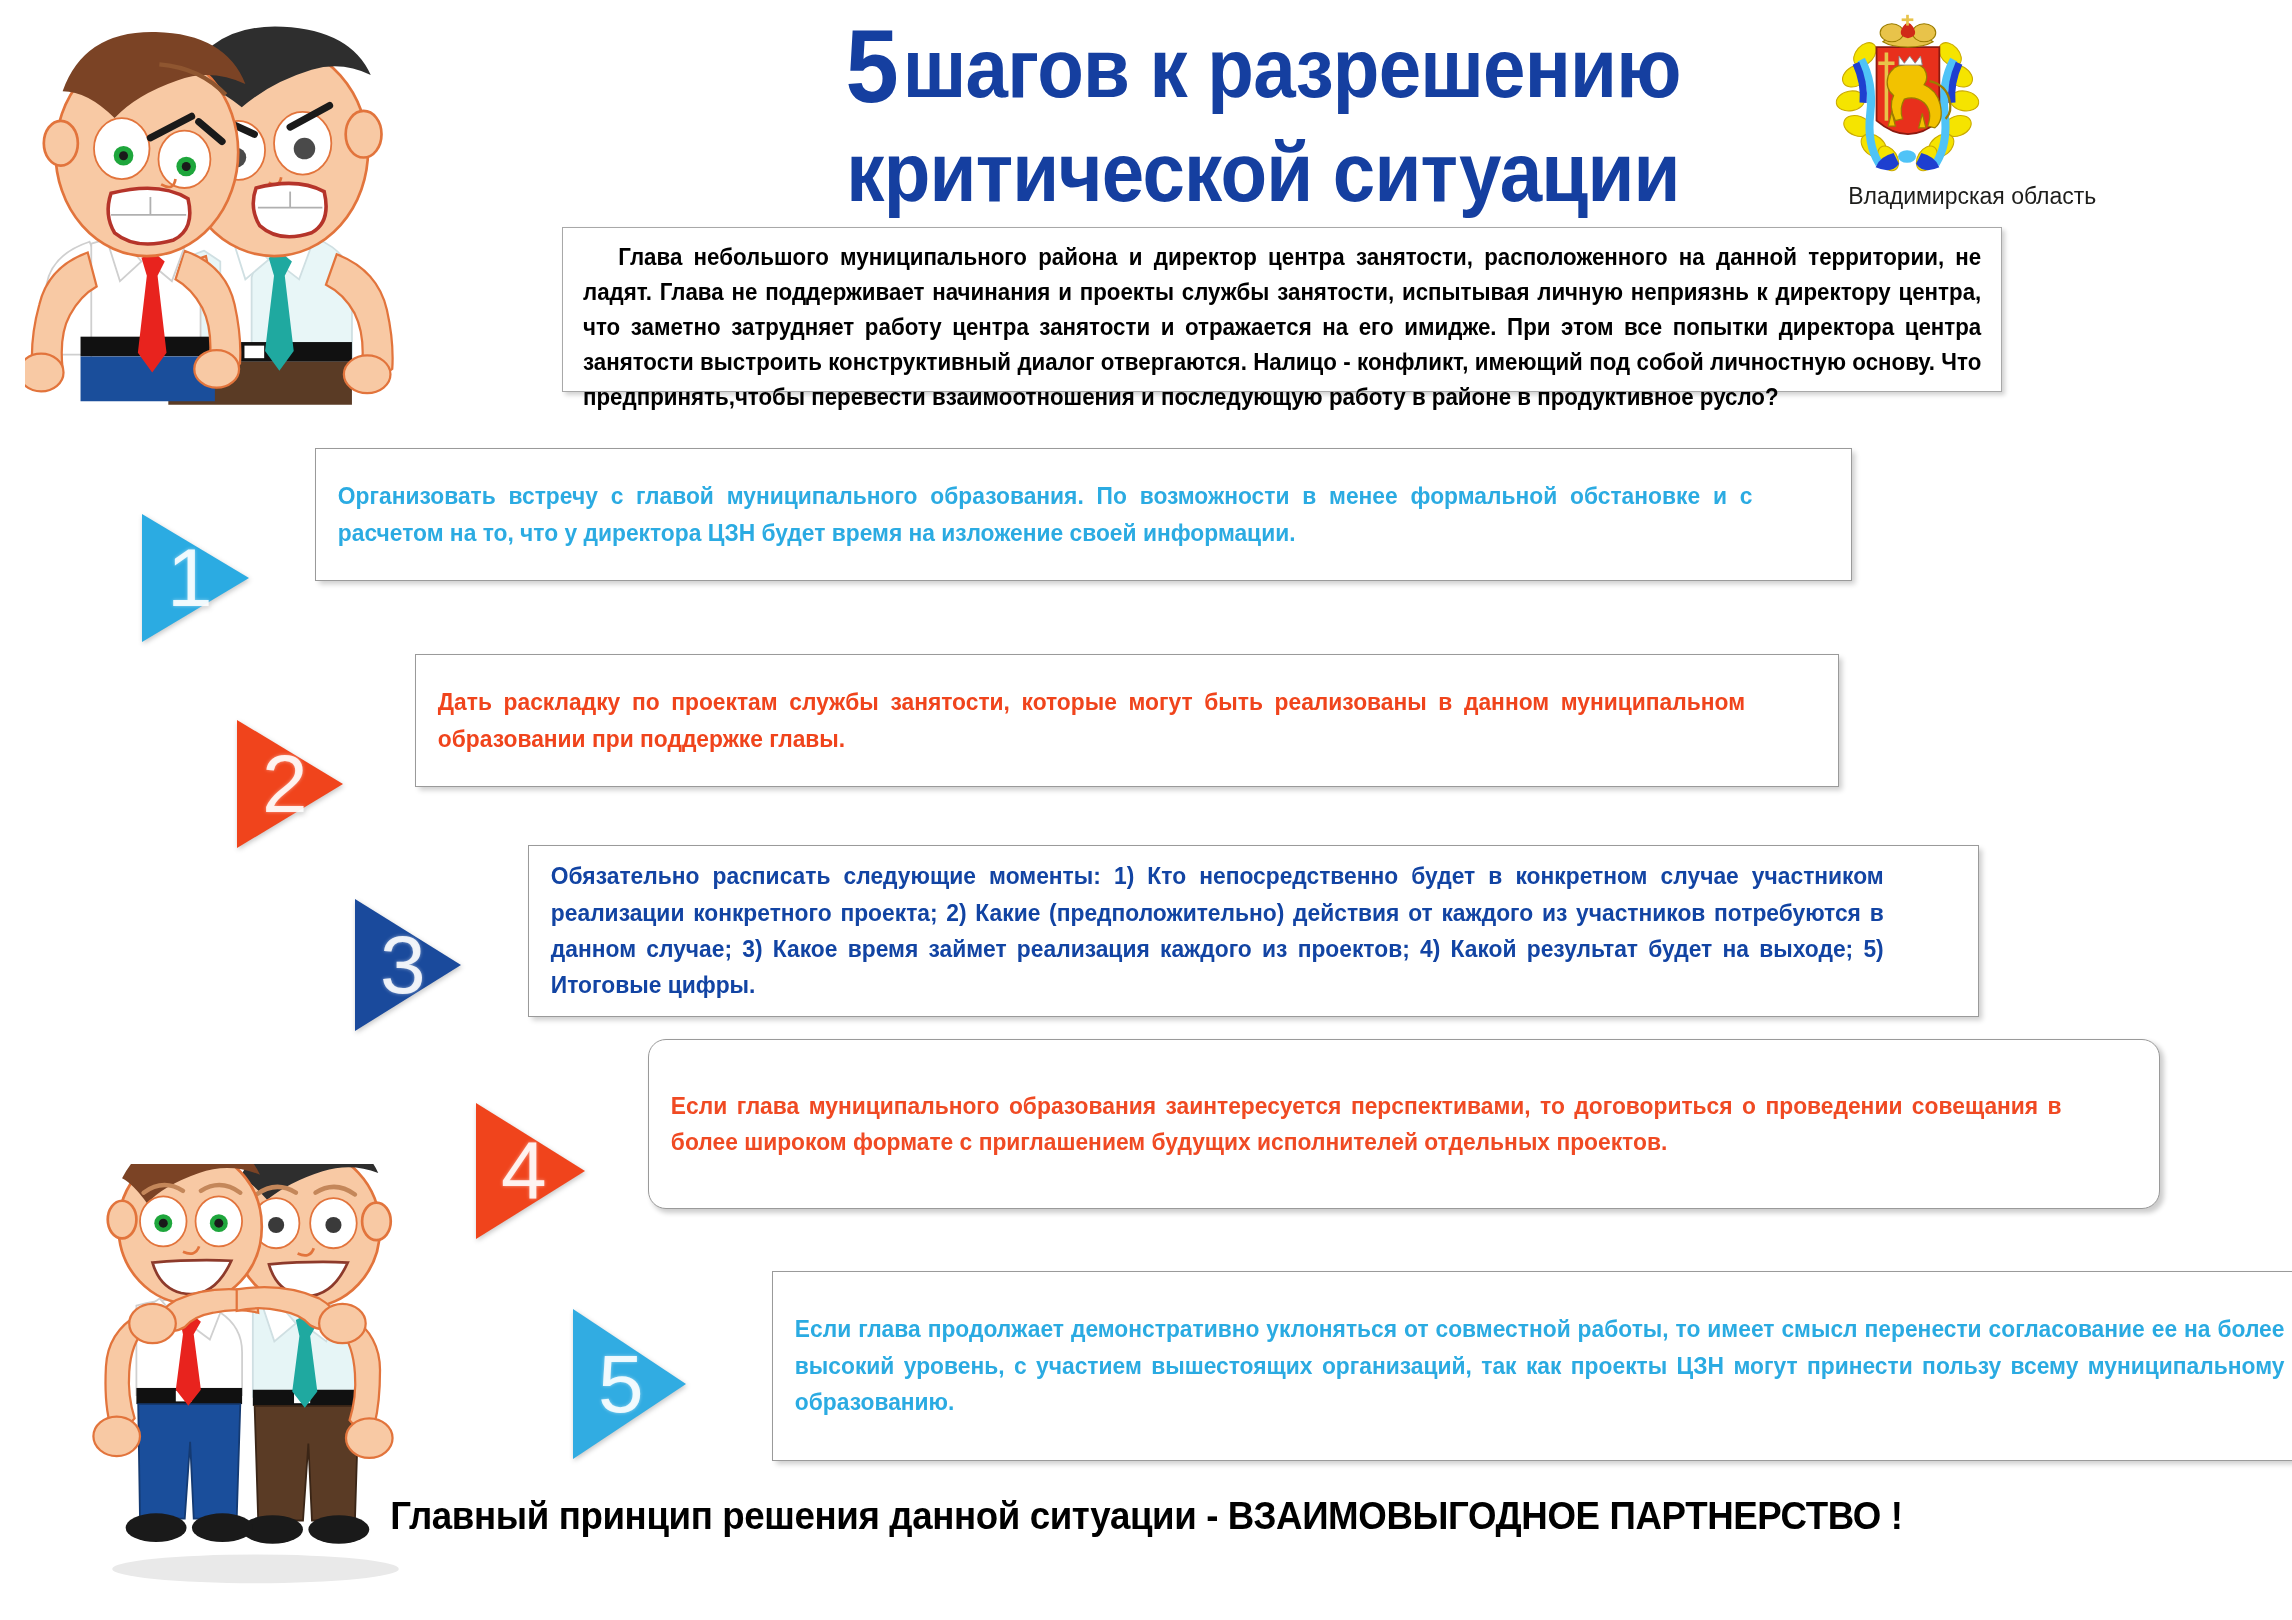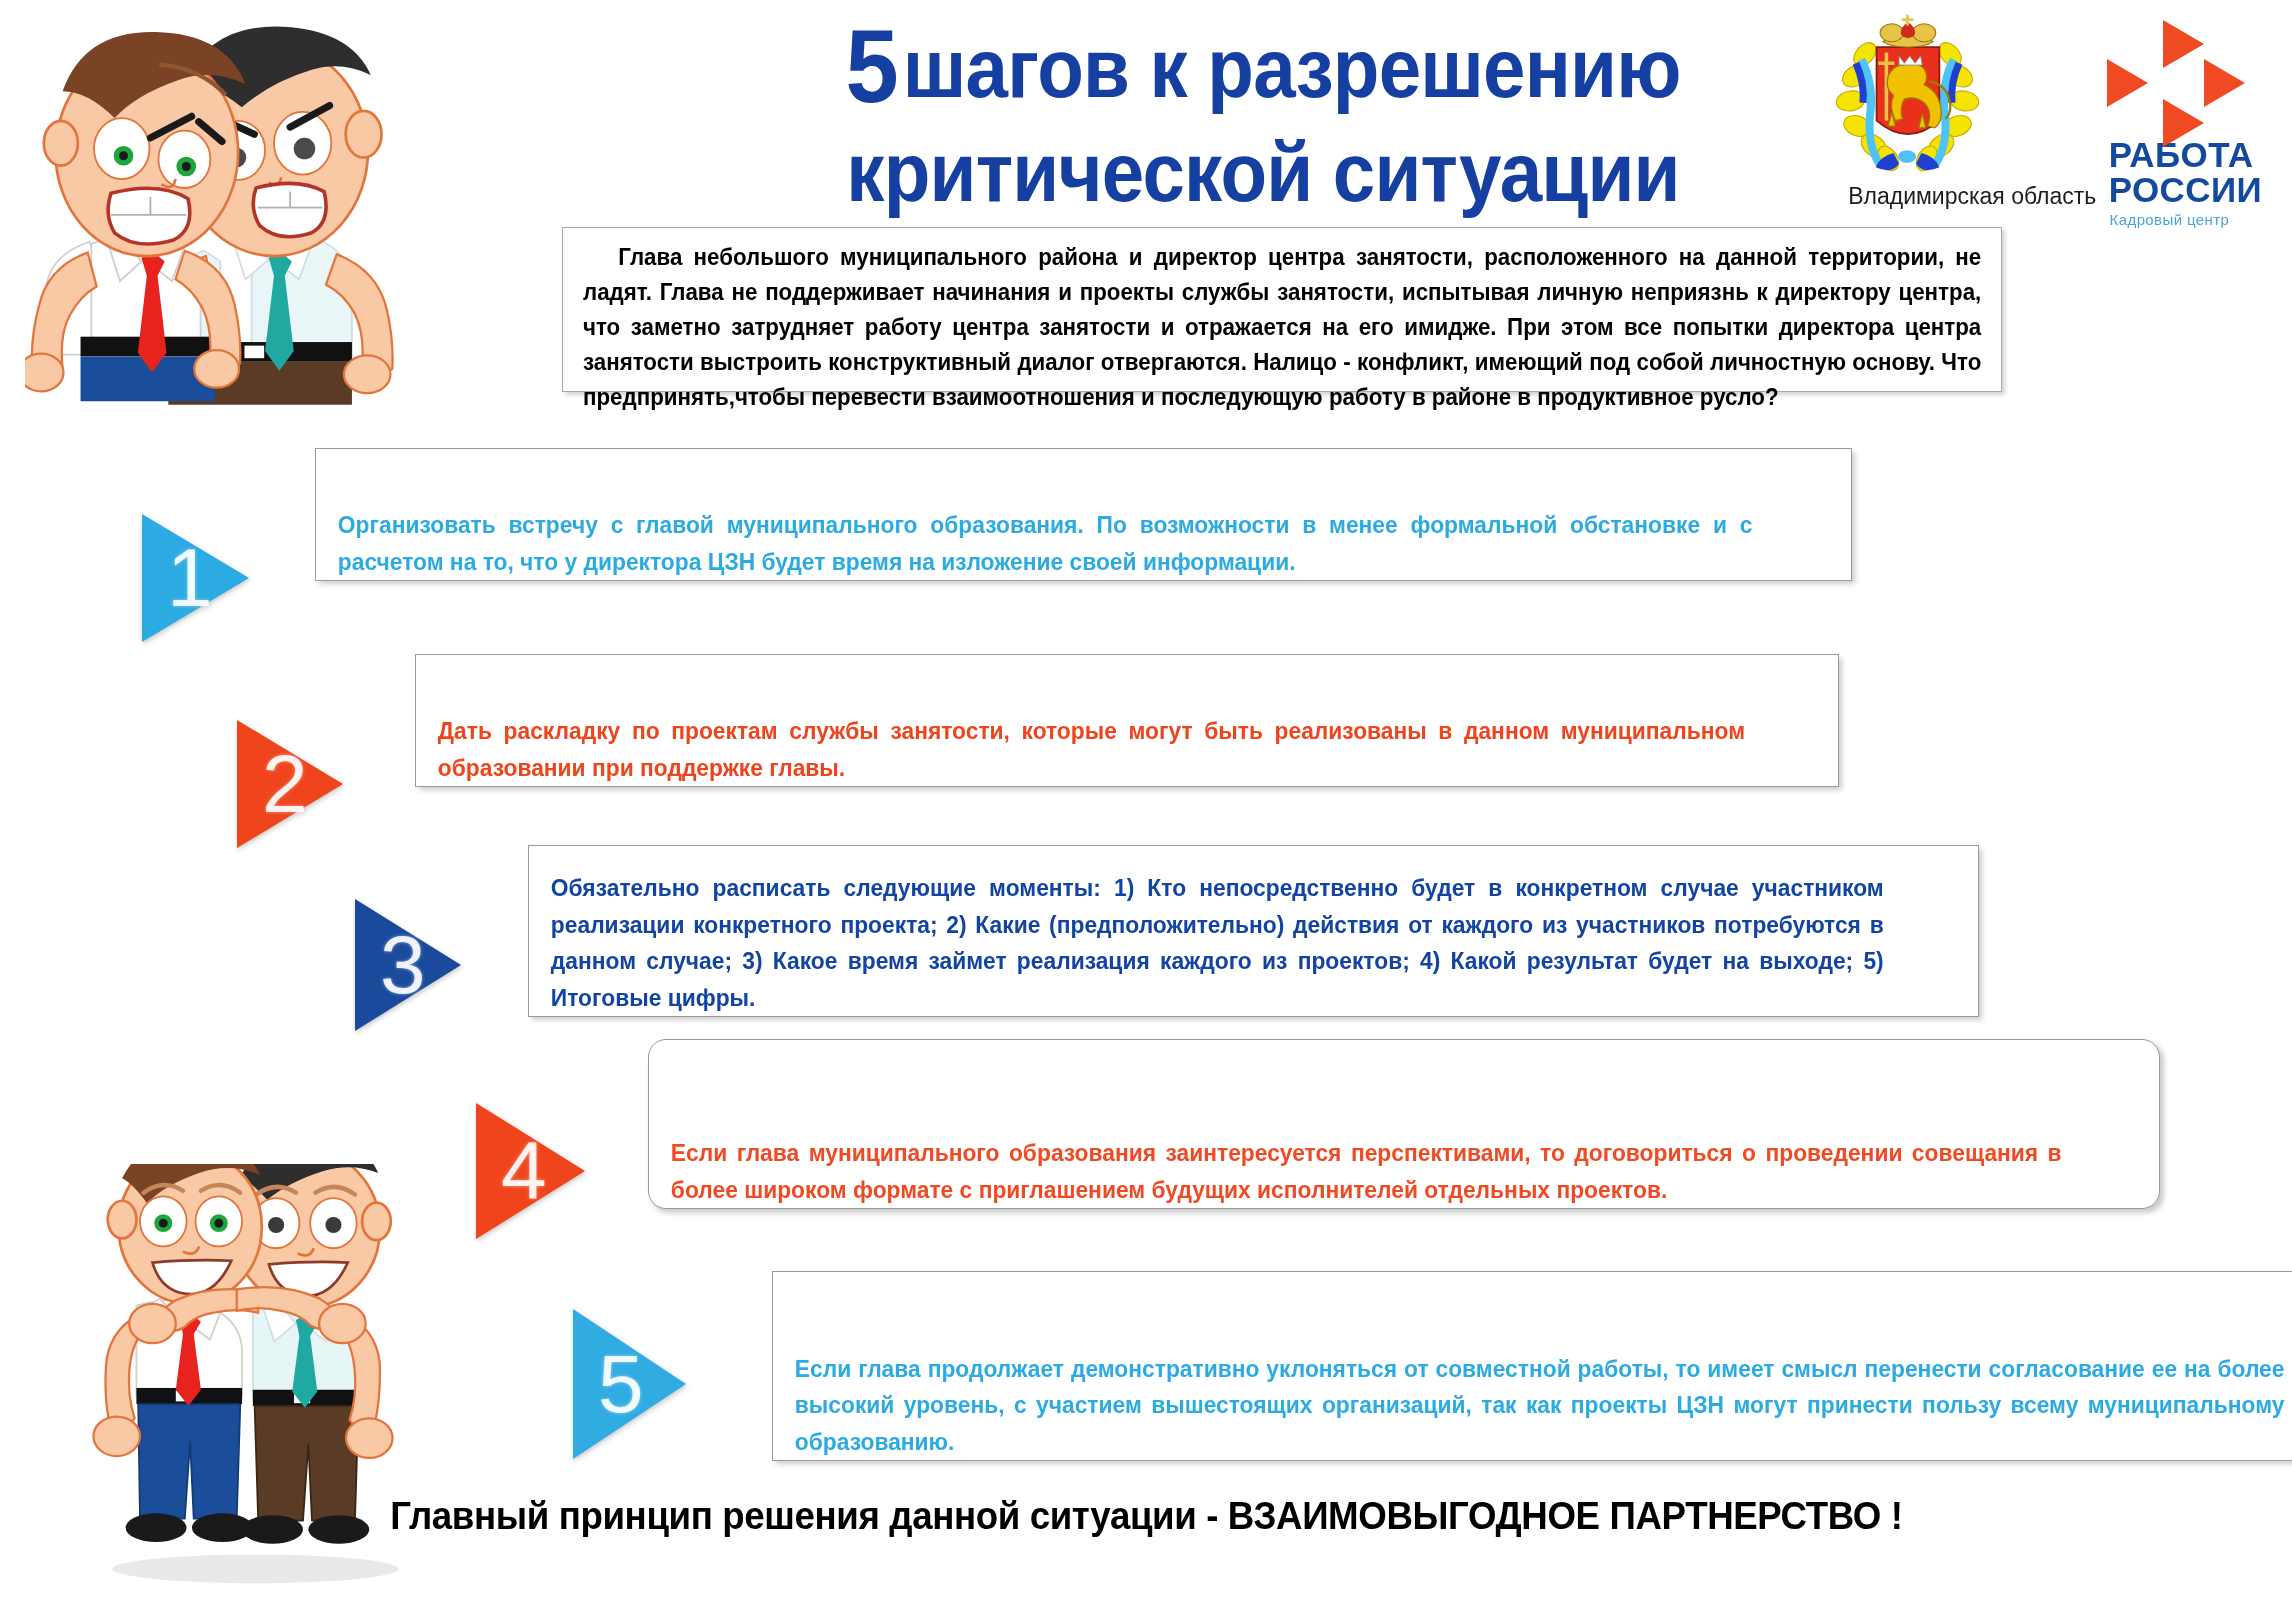--- a/index.html
+++ b/index.html
@@ -94,21 +94,21 @@
     font-size:82px; font-weight:300;
     font-family:"Liberation Sans", sans-serif;
     color:rgba(255,255,255,0.88);
     text-shadow:0 0 3.6px rgba(255,255,255,0.5);
     padding-left:9px;
   }
   .step-box {
     position:absolute;
     border:1.8px solid #9a9a9a; background:#ffffff;
     box-shadow:3.6px 3.6px 5.4px rgba(0,0,0,0.20);
-    display:flex; align-items:flex-end;
+    display:flex; align-items:center;
   }
   .step-text {
     font-family:"Liberation Sans", sans-serif;
     font-weight:bold; line-height:1.52;
     text-align:justify;
     padding:0 23px;
     transform:scaleX(0.95); transform-origin:left center;
     width:105%;
   }
 
@@ -292,33 +292,20 @@
       <ellipse cx="70" cy="22" rx="13" ry="10" fill="#E8C34A" stroke="#9a7c00" stroke-width="1.2"></ellipse>
       <ellipse cx="106" cy="22" rx="13" ry="10" fill="#E8C34A" stroke="#9a7c00" stroke-width="1.2"></ellipse>
       <path d="M82 16 q6 -10 12 0 q6 10 -6 12 q-12 -2 -6 -12 z" fill="#D02A18"></path>
       <rect x="86" y="2" width="3" height="12" fill="#E8C34A"></rect>
       <rect x="81" y="6" width="13" height="3" fill="#E8C34A"></rect>
     </g>
   </svg>
 
   <div id="region-label">Владимирская область</div>
 
-  <div id="rr-logo">
-    <div id="rr-marks">
-      <span class="tri t1"></span>
-      <span class="tri t2"></span>
-      <span class="tri t3"></span>
-      <span class="tri t4"></span>
-    </div>
-    <div id="rr-name">
-      <div>РАБОТА</div>
-      <div>РОССИИ</div>
-    </div>
-    <div id="rr-sub">Кадровый центр</div>
-  </div>
 </div>
 
 <div id="intro-box">
   <div id="intro-text">Глава небольшого муниципального района и директор центра занятости, расположенного на данной территории, не ладят. Глава не поддерживает начинания  и проекты службы занятости, испытывая личную неприязнь к директору центра, что заметно затрудняет работу центра занятости и отражается на его имидже. При этом все попытки директора центра занятости выстроить конструктивный диалог отвергаются. Налицо - конфликт, имеющий под собой личностную основу. Что предпринять,чтобы перевести взаимоотношения и последующую работу в районе в продуктивное русло?</div>
 </div>
 
 <div class="step-row" id="row1">
   <div class="arrow">
     <div class="num">1</div>
   </div>

